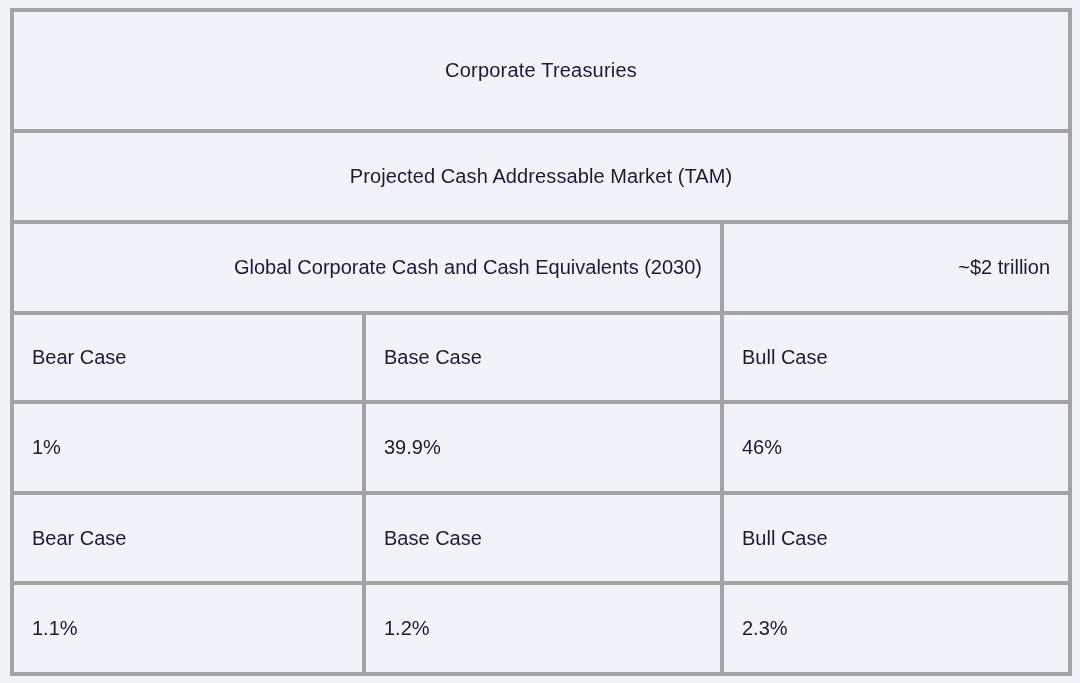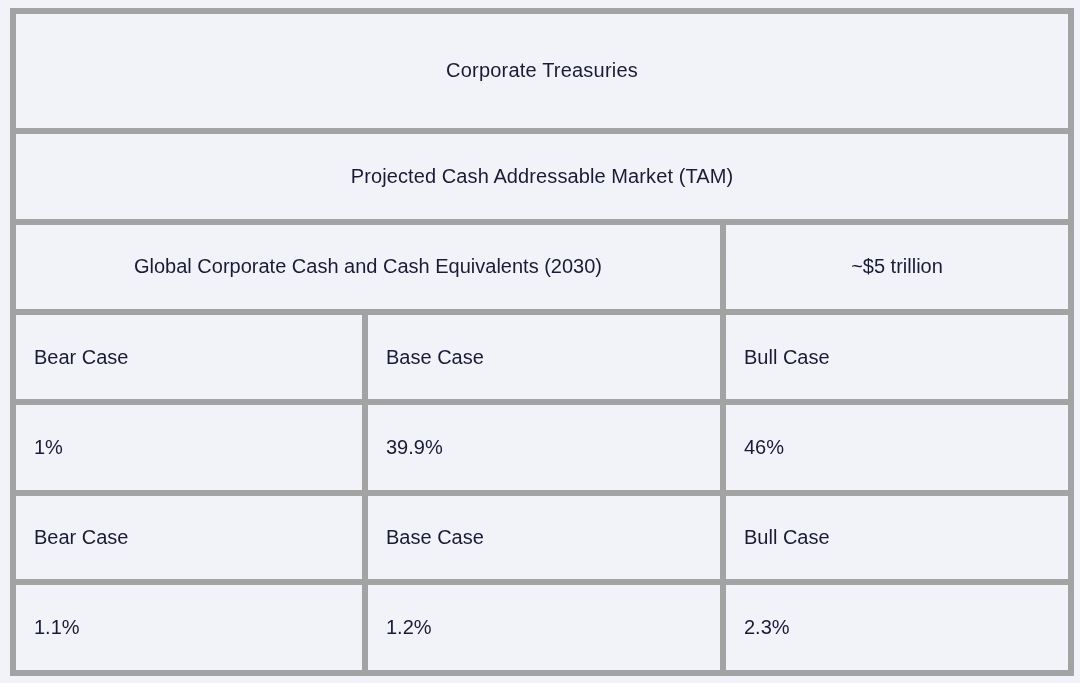--- a/index.html
+++ b/index.html
@@ -28,21 +28,21 @@
   table.tam-table {
     width: 100%;
     height: 100%;
     border-collapse: collapse;
     table-layout: fixed;
     background: #f1f3f8;
     border: 2px solid #2b2b4a;
   }
 
   table.tam-table td {
-    border: 6px solid #a3a3a3;
+    border: 4px solid #a3a3a3;
     background: #f1f3f8;
     color: #1b1b38;
     vertical-align: middle;
     padding: 0 18px;
     font-size: 20px;
     font-weight: 400;
   }
 
   
   td.title-cell {
@@ -61,21 +61,21 @@
     font-size: 21px;
     font-weight: bold;
     height: 72px;
     color: #17173a;
     letter-spacing: 0.1px;
   }
 
   
   td.data-cell {
     height: 72px;
-    text-align: center;
+    text-align: right;
     margin-top: 25px;
   }
 
   td.case-label {
     font-size: 21px;
     height: 71px;
   }
 
   td.case-value {
     font-size: 20px;
@@ -102,21 +102,21 @@
       <tr>
         <td class="title-cell" colspan="3">Corporate Treasuries</td>
       </tr>
 
       <tr>
         <td class="section-cell" colspan="3">Projected Cash Addressable Market (TAM)</td>
       </tr>
 
       <tr>
         <td class="data-cell" colspan="2">Global Corporate Cash and Cash Equivalents (2030)</td>
-        <td class="data-cell">~$5 trillion</td>
+        <td class="data-cell">~$2 trillion</td>
       </tr>
 
 
       <tr>
         <td class="case-label">Bear Case</td>
         <td class="case-label">Base Case</td>
         <td class="case-label">Bull Case</td>
       </tr>
 
       <tr>

